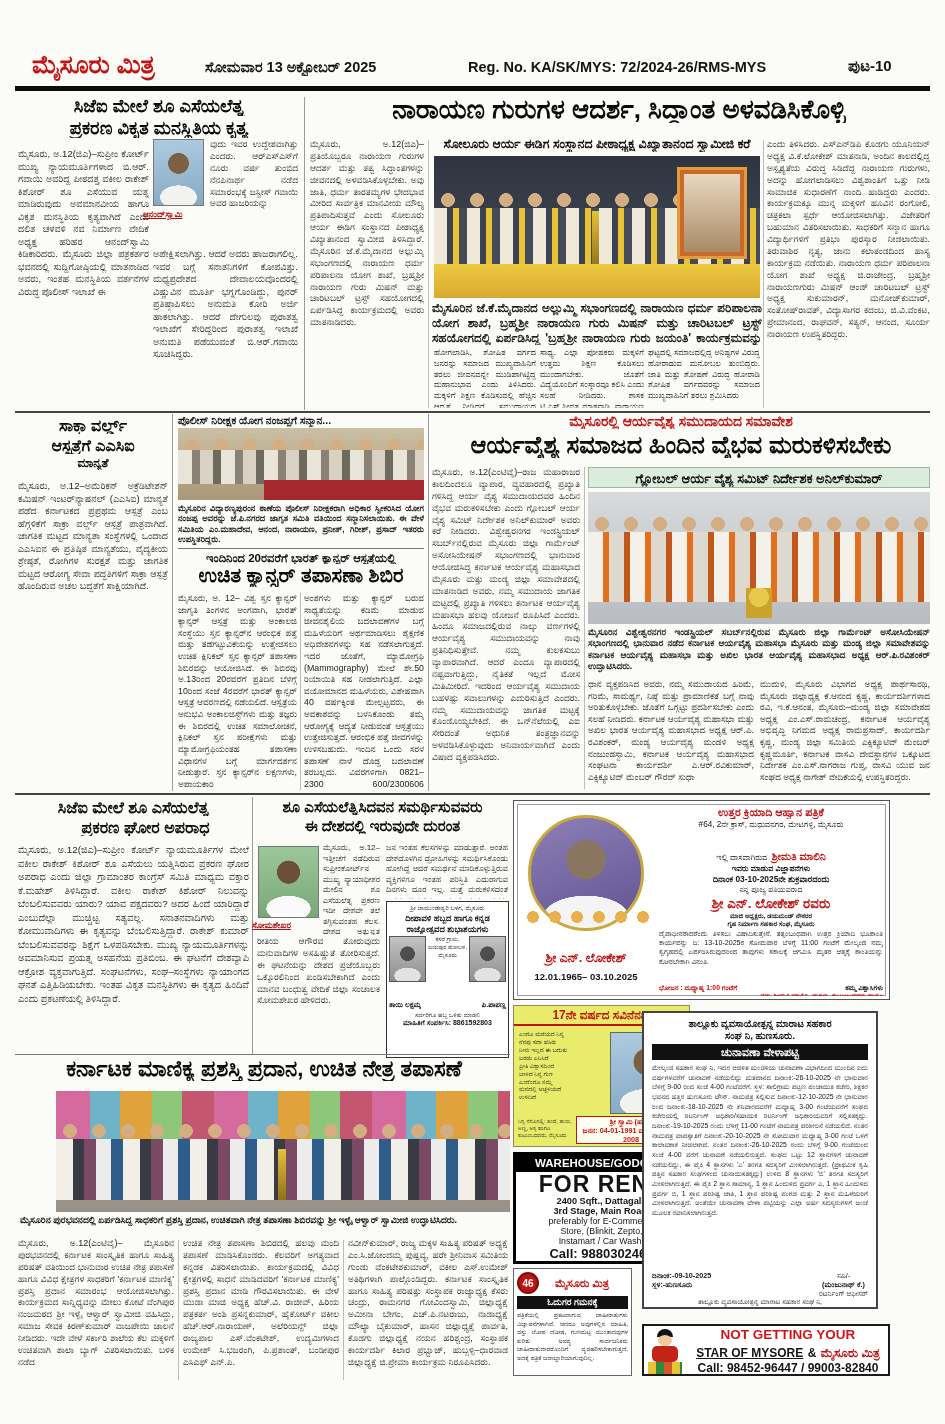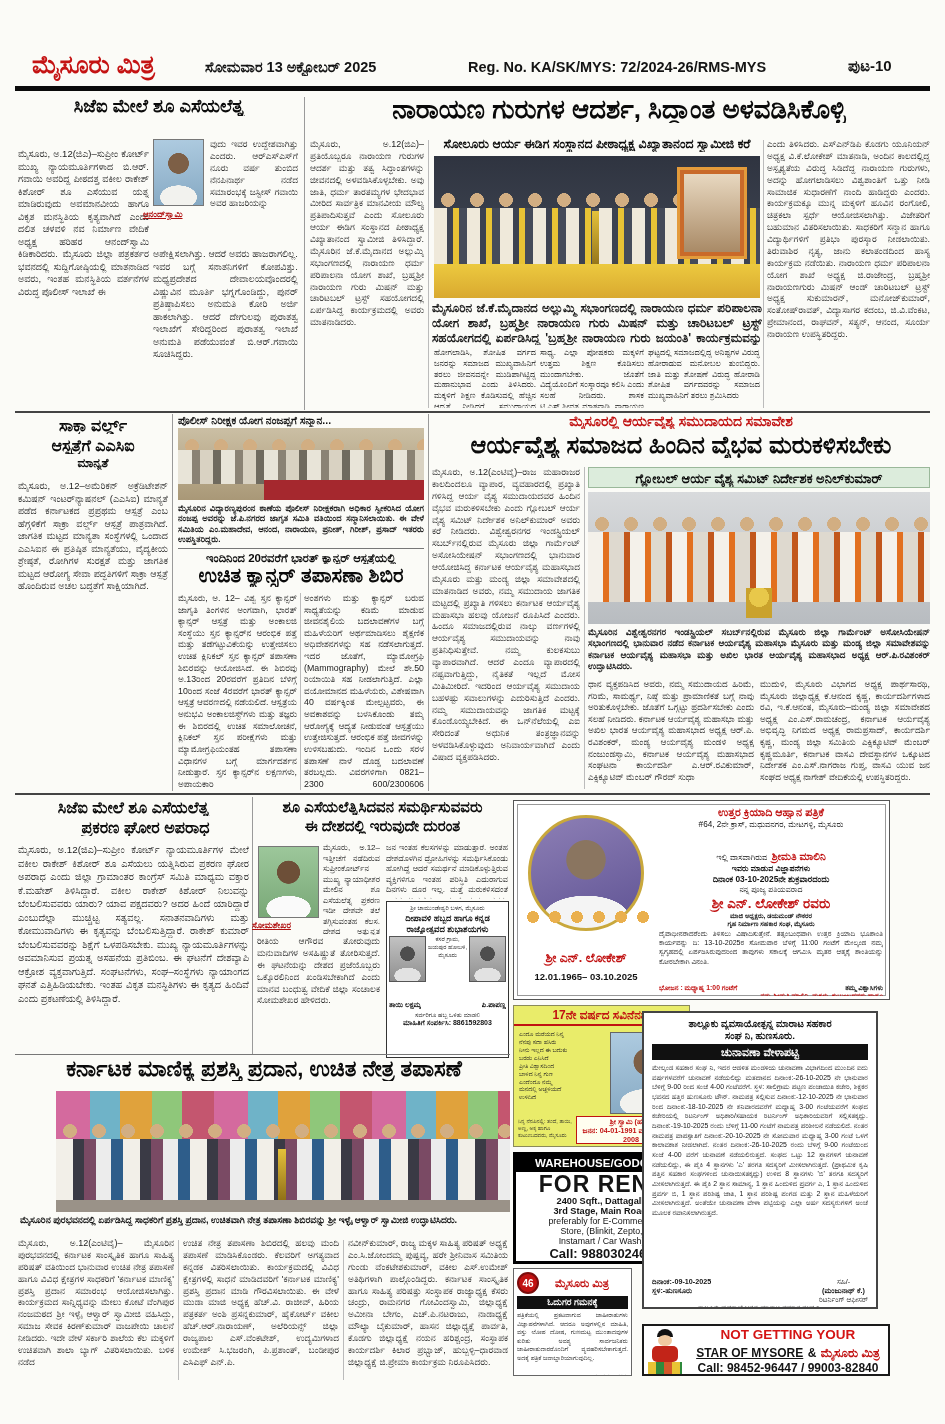--- a/index.html
+++ b/index.html
@@ -44,20 +44,21 @@
 
 <div id="page">
 
   <div class="abs" style="left:32px;top:50px;width:165px;height:34px;font-size:25px;font-weight:bold;color:#c41313;overflow:hidden;white-space:nowrap">ಮೈಸೂರು ಮಿತ್ರ</div>
   <div class="abs" style="left:205px;top:59px;width:260px;font-size:14.5px;font-weight:bold;overflow:hidden;white-space:nowrap">ಸೋಮವಾರ 13 ಅಕ್ಟೋಬರ್ 2025</div>
   <div class="abs" style="left:468px;top:59px;width:330px;font-size:14.5px;font-weight:bold;overflow:hidden;white-space:nowrap">Reg. No. KA/SK/MYS: 72/2024-26/RMS-MYS</div>
   <div class="abs" style="left:848px;top:57px;width:70px;font-size:15px;font-weight:bold;overflow:hidden;white-space:nowrap">ಪುಟ-10</div>
   <div class="hr" style="left:15px;top:86px;width:915px;height:5px;background:#0b0b0b"></div>
 
   <div class="abs hl" style="left:18px;top:97px;width:282px;font-size:18px">ಸಿಜೆಐ ಮೇಲೆ ಶೂ ಎಸೆಯಲೆತ್ನ</div>
+  <div class="abs hl" style="left:18px;top:119px;width:282px;font-size:18px">ಪ್ರಕರಣ ವಿಕೃತ ಮನಸ್ಥಿತಿಯ ಕೃತ್ಯ</div>
   <div class="abs bt" style="left:18px;top:148px;width:131px;height:260px">ಮೈಸೂರು, ಅ.12(ಜಿಎ)–ಸುಪ್ರೀಂ ಕೋರ್ಟ್ ಮುಖ್ಯ ನ್ಯಾಯಮೂರ್ತಿಗಳಾದ ಬಿ.ಆರ್. ಗವಾಯಿ ಅವರಿದ್ದ ಪೀಠದತ್ತ ವಕೀಲ ರಾಕೇಶ್ ಕಿಶೋರ್ ಶೂ ಎಸೆಯುವ ಯತ್ನ ಮಾಡಿರುವುದು ಅವಮಾನವೀಯ ಹಾಗೂ ವಿಕೃತ ಮನಸ್ಥಿತಿಯ ಕೃತ್ಯವಾಗಿದೆ ಎಂದು ದಲಿತ ಚಳವಳಿ ನವ ನಿರ್ಮಾಣ ವೇದಿಕೆ ಅಧ್ಯಕ್ಷ ಹರಿಹರ ಆನಂದ್‌ಸ್ವಾಮಿ ಕಿಡಿಕಾರಿದರು. ಮೈಸೂರು ಜಿಲ್ಲಾ ಪತ್ರಕರ್ತರ ಭವನದಲ್ಲಿ ಸುದ್ದಿಗೋಷ್ಠಿಯಲ್ಲಿ ಮಾತನಾಡಿದ ಅವರು, ಇಂತಹ ಮನಸ್ಥಿತಿಯ ವರ್ತನೆಗಳ ವಿರುದ್ಧ ಪೊಲೀಸ್ ಇಲಾಖೆ ಈ</div>
   <div class="photo portrait" style="left:153px;top:139px;width:51px;height:67px;border:1px solid #777"></div>
   <div class="abs redcap" style="left:143px;top:209px;width:70px;font-size:8.5px">ಆನಂದ್‌ಸ್ವಾಮಿ</div>
   <div class="abs bt" style="left:210px;top:139px;width:88px;height:104px;font-size:9px">ವುದು ಇವರ ಉದ್ದೇಶವಾಗಿತ್ತು ಎಂದರು. ಆರ್‌ಎಸ್‌ಎಸ್‌ಗೆ ನೂರು ವರ್ಷ ತುಂಬಿದ ನೆನಪಿನಾರ್ಥ ನಡೆದ ಸಮಾರಂಭಕ್ಕೆ ಜಸ್ಟೀಸ್ ಗವಾಯಿ ಅವರ ಹಾಜರಿಯನ್ನು</div>
   <div class="abs bt" style="left:153px;top:248px;width:145px;height:160px">ಅಪೇಕ್ಷಿಸಲಾಗಿತ್ತು. ಆದರೆ ಅವರು ಹಾಜರಾಗಲಿಲ್ಲ. ಇವರ ಬಗ್ಗೆ ಸನಾತನಿಗಳಿಗೆ ಕೋಪವಿತ್ತು. ಮಧ್ಯಪ್ರದೇಶದ ದೇವಾಲಯವೊಂದರಲ್ಲಿ ವಿಷ್ಣುವಿನ ಮೂರ್ತಿ ಭಗ್ನಗೊಂಡಿದ್ದು, ಪುನರ್ ಪ್ರತಿಷ್ಠಾಪಿಸಲು ಅನುಮತಿ ಕೋರಿ ಅರ್ಜಿ ಹಾಕಲಾಗಿತ್ತು. ಆದರೆ ದೇಗುಲವು ಪುರಾತತ್ವ ಇಲಾಖೆಗೆ ಸೇರಿದ್ದರಿಂದ ಪುರಾತತ್ವ ಇಲಾಖೆ ಅನುಮತಿ ಪಡೆಯುವಂತೆ ಬಿ.ಆರ್.ಗವಾಯಿ ಸೂಚಿಸಿದ್ದರು.</div>
   <div class="vr" style="left:304px;top:97px;height:313px"></div>
 
   <div class="abs hl" style="left:308px;top:95px;width:622px;font-size:26px">ನಾರಾಯಣ ಗುರುಗಳ ಆದರ್ಶ, ಸಿದ್ಧಾಂತ ಅಳವಡಿಸಿಕೊಳ್ಳಿ</div>
   <div class="abs bt" style="left:310px;top:139px;width:114px;height:270px;font-size:9px">ಮೈಸೂರು, ಅ.12(ಜಿಎ)– ಪ್ರತಿಯೊಬ್ಬರೂ ನಾರಾಯಣ ಗುರುಗಳ ಆದರ್ಶ ಮತ್ತು ತತ್ವ ಸಿದ್ಧಾಂತಗಳನ್ನು ಜೀವನದಲ್ಲಿ ಅಳವಡಿಸಿಕೊಳ್ಳಬೇಕು. ಅವು ಜಾತಿ, ಧರ್ಮ ತಾರತಮ್ಯಗಳ ಭೇದಭಾವ ಮೀರಿದ ಸಾರ್ವತ್ರಿಕ ಮಾನವೀಯ ಮೌಲ್ಯ ಪ್ರತಿಪಾದಿಸುತ್ತವೆ ಎಂದು ಸೋಲೂರು ಆರ್ಯ ಈಡಿಗ ಸಂಸ್ಥಾನದ ಪೀಠಾಧ್ಯಕ್ಷ ವಿಖ್ಯಾತಾನಂದ ಸ್ವಾಮೀಜಿ ತಿಳಿಸಿದ್ದಾರೆ. ಮೈಸೂರಿನ ಜೆ.ಕೆ.ಮೈದಾನದ ಅಲ್ಲುಮ್ಮಿ ಸಭಾಂಗಣದಲ್ಲಿ ನಾರಾಯಣ ಧರ್ಮ ಪರಿಪಾಲನಾ ಯೋಗ ಶಾಖೆ, ಬ್ರಹ್ಮಶ್ರೀ ನಾರಾಯಣ ಗುರು ಮಿಷನ್ ಮತ್ತು ಚಾರಿಟಬಲ್ ಟ್ರಸ್ಟ್ ಸಹಯೋಗದಲ್ಲಿ ಏರ್ಪಡಿಸಿದ್ದ ಕಾರ್ಯಕ್ರಮದಲ್ಲಿ ಅವರು ಮಾತನಾಡಿದರು.</div>
   <div class="vr" style="left:428px;top:140px;height:268px;background:#bbb"></div>
@@ -201,21 +202,21 @@
     <div style="font-size:8.8px;text-align:center">Store, (Blinkit, Zepto,</div>
     <div style="font-size:8.8px;text-align:center">Instamart / Car Wash)</div>
     <div class="cap" style="font-size:13px;text-align:center">Call: 9880302468</div>
   </div>
 
   <div class="abs" style="left:642px;top:1011px;width:236px;height:298px;border:2px solid #444;background:#fff;padding:5px 8px;overflow:hidden">
     <div class="cap" style="font-size:9.8px;text-align:center">ತಾಲ್ಲೂಕು ವ್ಯವಸಾಯೋತ್ಪನ್ನ ಮಾರಾಟ ಸಹಕಾರ</div>
     <div class="cap" style="font-size:9.8px;text-align:center">ಸಂಘ ನಿ, ಹುಣಸೂರು.</div>
     <div style="background:#111;color:#fff;font-weight:bold;font-size:11px;text-align:center;height:16px;line-height:16px;margin-top:2px">ಚುನಾವಣಾ ವೇಳಾಪಟ್ಟಿ</div>
     <div style="font-size:6.9px;text-align:justify;line-height:1.4;margin-top:3px;height:206px;overflow:hidden">ಮೇಲ್ಕಂಡ ಸಹಕಾರ ಸಂಘ ನಿ, ಇದರ ಆಡಳಿತ ಮಂಡಳಿಯ ಚುನಾವಣಾ ವಿಭಾಗದಿಂದ ಮುಂದಿನ ಐದು ವರ್ಷಗಳವರೆಗೆ ಚುನಾವಣೆ ನಡೆಯಲಿದ್ದು ಮತದಾನದ ದಿನಾಂಕ:-26-10-2025 ನೇ ಭಾನುವಾರ ಬೆಳಿಗ್ಗೆ 9-00 ರಿಂದ ಸಂಜೆ 4-00 ಗಂಟೆವರೆಗೆ. ಸ್ಥಳ: ಸಾಲಿಗ್ರಾಮ ಪಟ್ಟಣ ಪಂಚಾಯಿತಿ ಕಚೇರಿ, ಶಿಕ್ಷಕರ ಭವನದ ಹತ್ತಿರ ಹುಣಸೂರು ಟೌನ್. ನಾಮಪತ್ರ ಸಲ್ಲಿಸುವ ದಿನಾಂಕ:-12-10-2025 ನೇ ಭಾನುವಾರ ರಿಂದ ದಿನಾಂಕ:-18-10-2025 ನೇ ಶನಿವಾರದವರೆಗೆ ಮಧ್ಯಾಹ್ನ 3-00 ಗಂಟೆಯವರೆಗೆ ಸಂಘದ ಕಚೇರಿಯಲ್ಲಿ ರಿಟರ್ನಿಂಗ್ ಅಧಿಕಾರಿ/ಸಹಾಯಕ ರಿಟರ್ನಿಂಗ್ ಅಧಿಕಾರಿಯವರಿಗೆ ಸಲ್ಲಿಸತಕ್ಕದ್ದು. ದಿನಾಂಕ:-19-10-2025 ರಂದು ಬೆಳಿಗ್ಗೆ 11-00 ಗಂಟೆಗೆ ನಾಮಪತ್ರ ಪರಿಶೀಲನೆ ನಡೆಯಲಿದೆ. ನಂತರ ನಾಮಪತ್ರ ವಾಪಸ್ಸಾತಿಗೆ ದಿನಾಂಕ:-20-10-2025 ನೇ ಸೋಮವಾರ ಮಧ್ಯಾಹ್ನ 3-00 ಗಂಟೆ ಒಳಗೆ ಕಾಲಾವಕಾಶ ನೀಡಲಾಗಿದೆ. ನಂತರ ದಿನಾಂಕ:-26-10-2025 ರಂದು ಬೆಳಿಗ್ಗೆ 9-00 ಗಂಟೆಯಿಂದ ಸಂಜೆ 4-00 ವರೆಗೆ ಚುನಾವಣೆ ನಡೆಯಲಿರುತ್ತದೆ. ಸಂಘದ ಒಟ್ಟು 12 ಸ್ಥಾನಗಳಿಗೆ ಚುನಾವಣೆ ನಡೆಯಲಿದ್ದು, ಈ ಪೈಕಿ 4 ಸ್ಥಾನಗಳು 'ಎ' ತರಗತಿ ಸದಸ್ಯರಿಗೆ ಮೀಸಲಾಗಿರುತ್ತದೆ. (ಪ್ರಾಥಮಿಕ ಕೃಷಿ ಪತ್ತಿನ ಸಹಕಾರ ಸಂಘಗಳಿಂದ ಚುನಾಯಿಸತಕ್ಕದ್ದು) ಉಳಿದ 8 ಸ್ಥಾನಗಳು 'ಬಿ' ತರಗತಿ ಸದಸ್ಯರಿಗೆ ಮೀಸಲಾಗಿರುತ್ತದೆ. ಈ ಪೈಕಿ 2 ಸ್ಥಾನ ಸಾಮಾನ್ಯ, 1 ಸ್ಥಾನ ಹಿಂದುಳಿದ ಪ್ರವರ್ಗ ಎ, 1 ಸ್ಥಾನ ಹಿಂದುಳಿದ ಪ್ರವರ್ಗ ಬಿ, 1 ಸ್ಥಾನ ಪರಿಶಿಷ್ಟ ಜಾತಿ, 1 ಸ್ಥಾನ ಪರಿಶಿಷ್ಟ ಪಂಗಡ ಮತ್ತು 2 ಸ್ಥಾನ ಮಹಿಳೆಯರಿಗೆ ಮೀಸಲಾಗಿರುತ್ತದೆ. ಅಂತೆಯೇ ಚುನಾವಣಾ ವೇಳಾ ಪಟ್ಟಿಯನ್ನು ಎಲ್ಲಾ ಅರ್ಹ ಸದಸ್ಯರುಗಳಿಗೆ ಅಂಚೆ ಮೂಲಕ ರವಾನಿಸಲಾಗಿರುತ್ತದೆ.</div>
-    <div style="display:flex;justify-content:space-between;margin-top:8px">
+    <div style="display:flex;justify-content:space-between;margin-top:2px">
       <span style="text-align:left">
         <span class="cap" style="font-size:7.2px;display:block">ದಿನಾಂಕ:-09-10-2025</span>
         <span class="cap" style="font-size:7.2px;display:block">ಸ್ಥಳ:-ಹುಣಸೂರು</span>
       </span>
       <span style="text-align:center">
         <span style="font-size:7.2px;display:block">ಸಹಿ/-</span>
         <span class="cap" style="font-size:7.2px;display:block">(ಮಂಜುನಾಥ್ ಕೆ.)</span>
         <span style="font-size:7.2px;display:block">ರಿಟರ್ನಿಂಗ್ ಆಫೀಸರ್</span>
       </span>
     </div>

